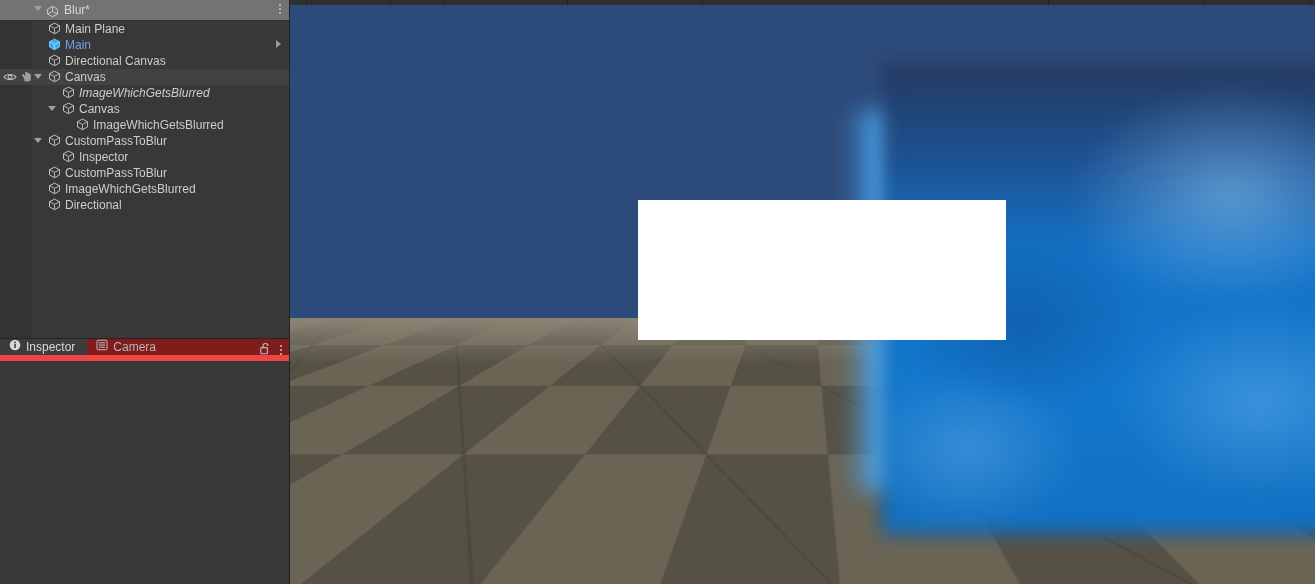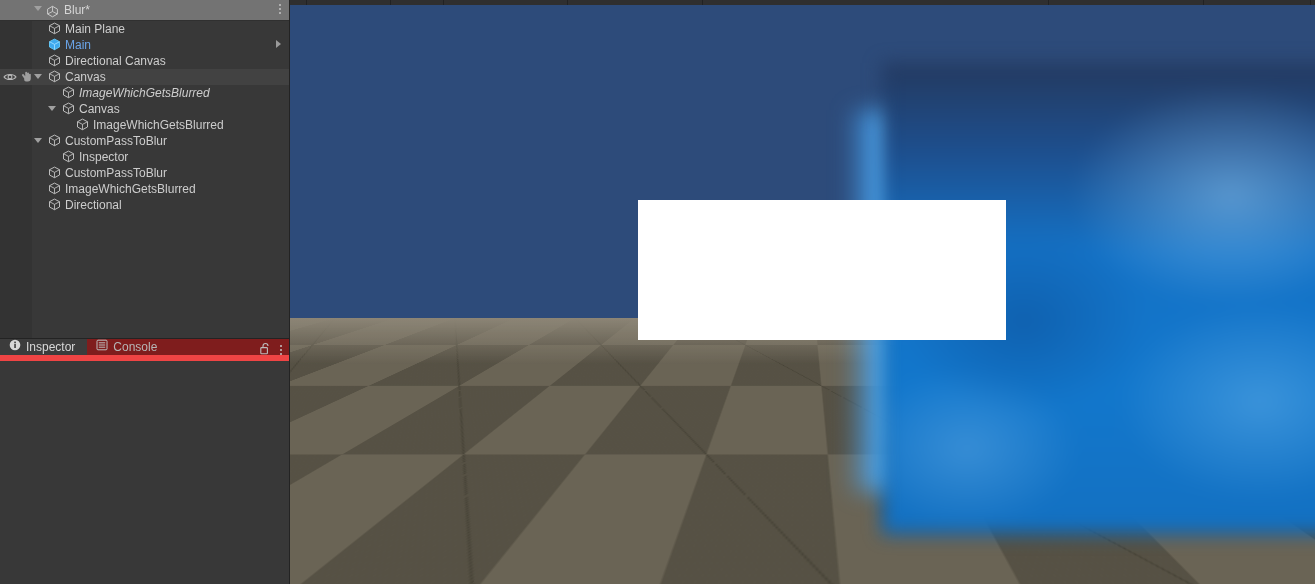--- a/index.html
+++ b/index.html
@@ -335,21 +335,21 @@
 
         <div class="tab">
           <span>
             <svg width="12" height="12" viewBox="0 0 12 12">
               <rect x="1" y="1.2" width="10" height="9.6" rx="1" fill="none" stroke="#bdbdbd" stroke-width="1"></rect>
               <rect x="2.8" y="3.3" width="6.4" height="1" fill="#bdbdbd"></rect>
               <rect x="2.8" y="5.5" width="6.4" height="1" fill="#bdbdbd"></rect>
               <rect x="2.8" y="7.7" width="6.4" height="1" fill="#bdbdbd"></rect>
             </svg>
           </span>
-          <span>Console</span>
+          <span>Camera</span>
         </div>
 
         <div class="right-tools">
           <span>
             <svg width="11" height="13" viewBox="0 0 11 13">
               <path d="M3.0 5.6 V4.0 a2.5 2.5 0 0 1 5.0 0" fill="none" stroke="#bdbdbd" stroke-width="1.1"></path>
               <rect x="0.8" y="5.6" width="6.6" height="6.2" rx="0.8" fill="none" stroke="#bdbdbd" stroke-width="1.1"></rect>
             </svg>
           </span>
           <span class="kebab">

